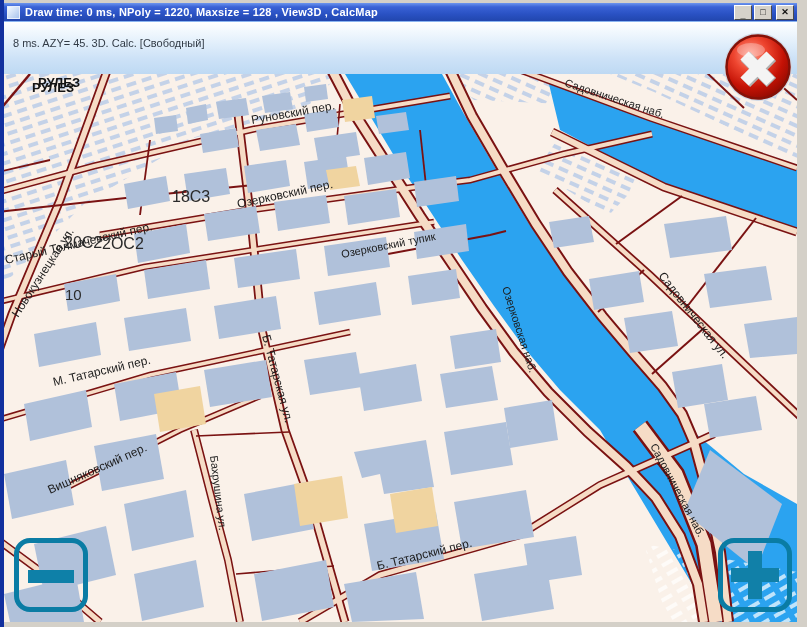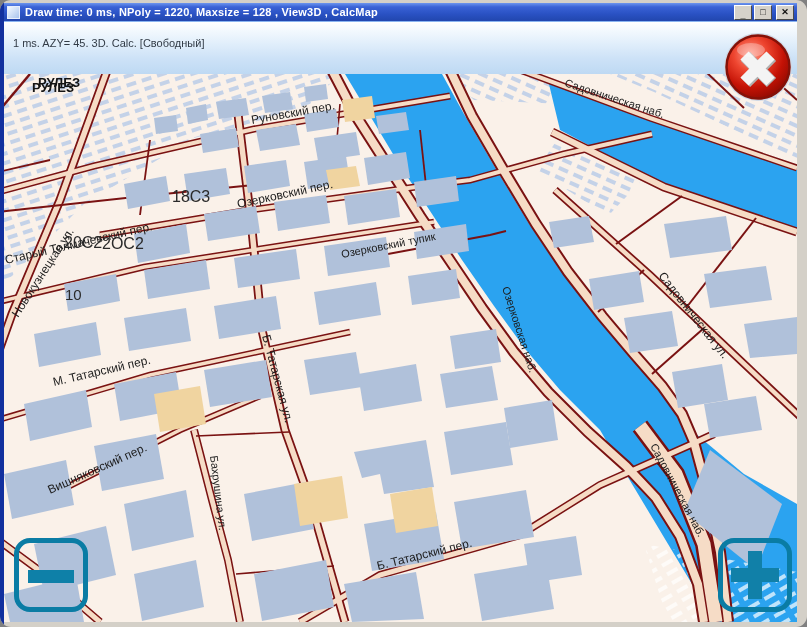--- a/index.html
+++ b/index.html
@@ -1,17 +1,17 @@
 <!DOCTYPE html>
 <html><head>
 <meta charset="utf-8">
 <style>
   html,body{margin:0;padding:0;background:#808080;}
   *{box-sizing:border-box;}
-  .window{position:relative;width:807px;height:627px;background:#d4d0c8;font-family:"Liberation Sans",sans-serif;overflow:hidden;border-radius:11px;}
+  .window{position:relative;width:807px;height:627px;background:#d4d0c8;font-family:"Liberation Sans",sans-serif;overflow:hidden;}
   .window::before{content:"";position:absolute;left:0;top:0;bottom:0;width:4px;background:#12309e;}
   
   .titlebar{position:absolute;left:4px;top:3px;width:793px;height:19px;
     background:linear-gradient(180deg,#6c95ee 0%,#3a62d6 22%,#2a52c4 60%,#2146ae 100%);
     border-bottom:1px solid #8ab4f0;display:flex;align-items:center;padding:0 3px;}
   .title-icon{width:13px;height:13px;background:linear-gradient(135deg,#f4f9ff,#a9c4ee);border:1px solid #e8eefc;flex:0 0 auto;}
   .title-text{color:#fff;font-size:11px;font-weight:bold;margin-left:5px;white-space:nowrap;letter-spacing:.2px;}
   .win-btns{margin-left:auto;display:flex;gap:2px;}
   .win-btn{width:18px;height:15px;background:#d6d2ca;border:1px solid;border-color:#ffffff #4a4a4a #4a4a4a #ffffff;
     font-size:9px;font-weight:bold;color:#111;display:flex;align-items:center;justify-content:center;line-height:1;padding:0;}
@@ -53,21 +53,21 @@
       <button class="win-btn">
           <span>□</span>
         </button>
       <button class="win-btn" style="margin-left:2px;">
           <span>✕</span>
         </button>
     </span>
   </div>
 
   <div class="toolbar">
-    <span class="status-text">1 ms. AZY= 45. 3D. Calc. [Свободный]</span>
+    <span class="status-text">8 ms. AZY= 45. 3D. Calc. [Свободный]</span>
   </div>
 
   <div class="map">
     <svg width="793" height="548" viewBox="0 0 793 548">
       <defs>
         <pattern id="hA" width="16" height="9" patternUnits="userSpaceOnUse" patternTransform="rotate(-18)">
           <rect x="1" y="2" width="10" height="4" fill="#c4d2e8"></rect>
         </pattern>
         <pattern id="hB" width="16" height="9" patternUnits="userSpaceOnUse" patternTransform="rotate(24)">
           <rect x="1" y="2" width="10" height="4" fill="#c4d2e8"></rect>

